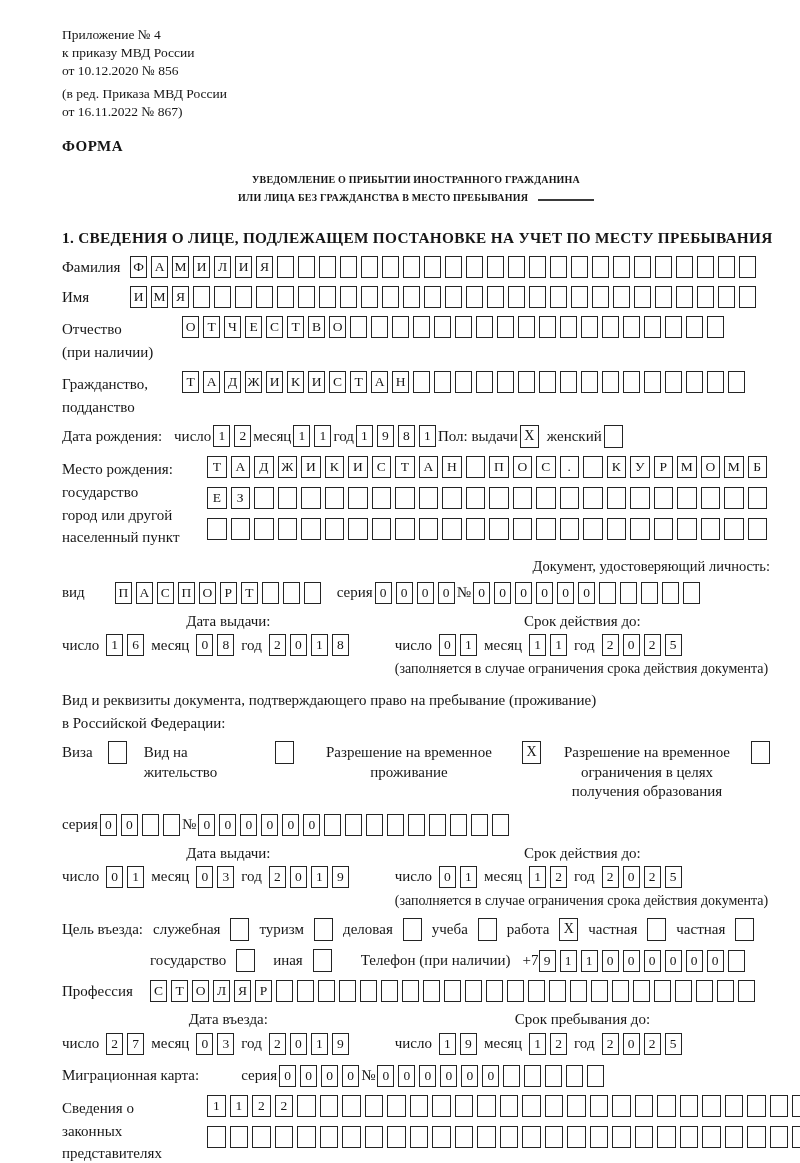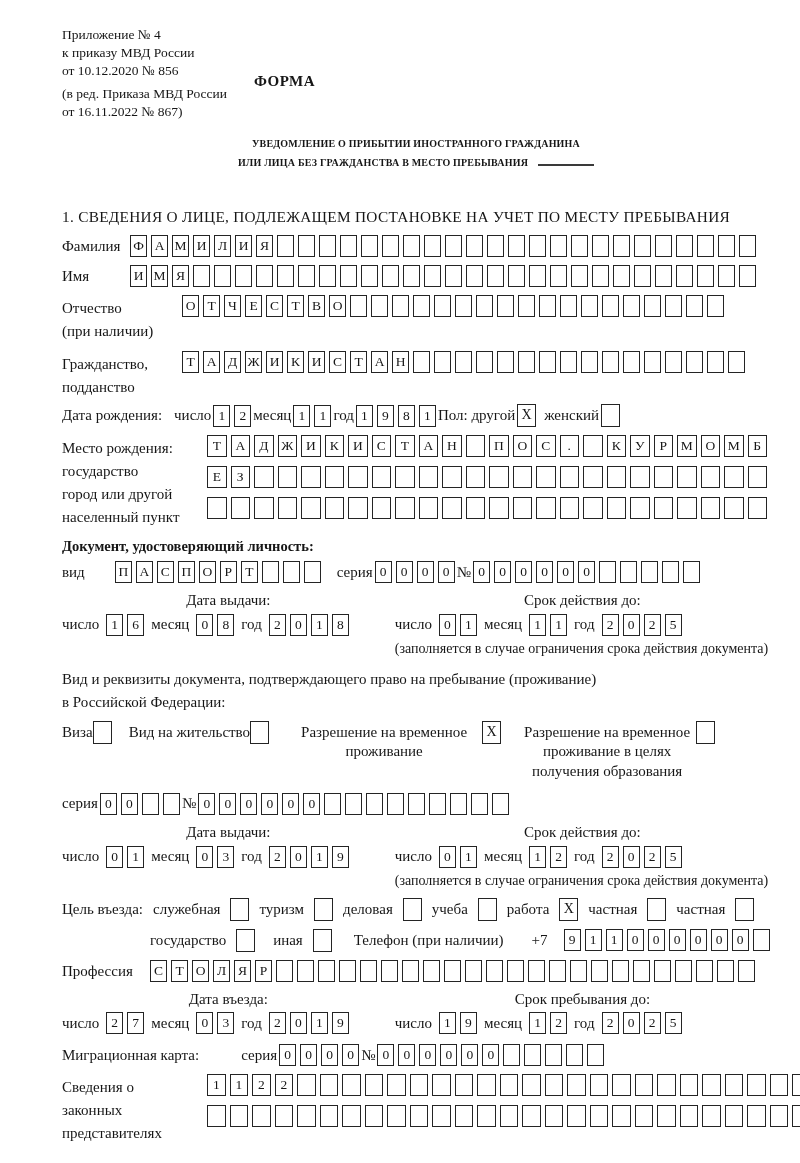--- a/index.html
+++ b/index.html
@@ -5,30 +5,30 @@
   *{box-sizing:border-box;margin:0;padding:0}
   html,body{background:#ffffff}
   body{
     width:800px;height:1163px;margin:0 auto;overflow:hidden;
     font-family:"Liberation Serif","DejaVu Serif",serif;
     color:#161616;font-size:15px;line-height:1.3;
   }
   .page{padding:26px 30px 16px 62px;position:relative}
 
   
-  .top-header{display:flex;flex-direction:row;align-items:center}
+  .top-header{display:flex;flex-direction:column;align-items:flex-start}
   .appendix{width:192px;font-size:13.5px;line-height:1.34}
   .appendix .rev{margin-top:5px}
   .forma{font-weight:bold;font-size:15px;margin-top:16px;letter-spacing:.5px}
 
   
   .title{margin-top:16px;text-align:center;font-weight:bold;font-size:10px;line-height:1.45;letter-spacing:.2px}
   .blankline{display:inline-block;width:56px;border-bottom:2px solid #3a3a3a;height:14px;margin-left:10px;vertical-align:baseline}
 
-  .section-heading{margin-top:37px;font-weight:normal;font-size:15.3px;letter-spacing:.3px;white-space:nowrap}
+  .section-heading{margin-top:22px;font-weight:bold;font-size:15.3px;letter-spacing:.3px;white-space:nowrap}
 
   
   .cells{display:flex;gap:4px;flex-wrap:nowrap}
   .cell{
     flex:0 0 auto;display:inline-block;width:17px;height:22px;
     border:1.8px solid #242424;text-align:center;
     font-size:13.5px;line-height:19px;font-family:"Liberation Serif",serif;background:#fff;
   }
   .cells-w .cell{width:19.5px}
   .cells-m .cell{width:18.5px}
@@ -36,47 +36,47 @@
 
   .field-row{display:flex;align-items:flex-start;margin-top:8px}
   .flabel{flex:0 0 auto;padding-top:2px}
   .lbl-70{width:68px}
   .lbl-120{width:120px}
   .lbl-145{width:145px}
   .label-lines div{line-height:1.52}
 
   .rows-col{display:flex;flex-direction:column;gap:9px}
 
-  .doc-heading{text-align:left;font-weight:bold;font-size:14.5px;margin-top:8px}
+  .doc-heading{text-align:right;font-weight:normal;font-size:14.5px;margin-top:8px}
 
   .inline-row{display:flex;align-items:center;margin-top:6px;gap:2px}
   .inline-row .txt{white-space:nowrap}
 
   
   .date-pair{display:flex;margin-top:8px}
   .dgroup{display:flex;flex-direction:column}
   .dgroup.left{flex:0 0 47%}
   .dgroup.right{flex:0 0 53%}
   .dtitle{text-align:center;margin-bottom:3px}
   .drow{display:flex;align-items:center;gap:7px}
   .dnote{font-size:14px;margin-top:4px;white-space:nowrap}
 
   .intro{margin-top:10px;line-height:1.55}
 
   .options-row{display:flex;align-items:flex-start;margin-top:6px;gap:17px}
-  .opt{display:flex;align-items:flex-start;gap:0}
+  .opt{display:flex;align-items:flex-start;gap:15px}
   .opt .olabel{padding-top:2px}
   .opt .center{text-align:center}
   .w190{width:196px}
   .w178{width:178px}
 
   .purpose-row{display:flex;align-items:center;margin-top:8px;gap:10px}
   .purpose-row .pl{white-space:nowrap}
   .indent-85{margin-left:88px}
-  .phone-wrap{display:flex;align-items:center;gap:16px;margin-left:12px}
+  .phone-wrap{display:flex;align-items:center;gap:0;margin-left:19px}
 </style>
 </head>
 <body>
 
 <div class="page">
 
   <div class="top-header">
     <div class="appendix">
       <div>Приложение № 4</div>
       <div>к приказу МВД России</div>
@@ -249,21 +249,21 @@
         <span class="cell">1</span>
         <span class="cell">1</span>
       </span>
     <span class="txt">год</span>
     <span class="cells">
         <span class="cell">1</span>
         <span class="cell">9</span>
         <span class="cell">8</span>
         <span class="cell">1</span>
       </span>
-    <span class="txt">Пол: другой</span>
+    <span class="txt">Пол: выдачи</span>
     <span class="cell checkbox">X</span>
     <span class="txt" style="margin-left:6px">женский</span>
     <span class="cell checkbox"></span>
   </div>
 
   <div class="field-row">
     <div class="flabel lbl-145 label-lines">
       <div>Место рождения:</div>
       <div>государство</div>
       <div>город или другой</div>
@@ -450,21 +450,21 @@
     </div>
     <div class="opt">
       <span class="olabel">Вид на жительство</span>
       <span class="cell checkbox"></span>
     </div>
     <div class="opt">
       <span class="olabel center w190">Разрешение на временное проживание</span>
       <span class="cell checkbox">X</span>
     </div>
     <div class="opt">
-      <span class="olabel center w178">Разрешение на временное проживание в целях получения образования</span>
+      <span class="olabel center w178">Разрешение на временное ограничения в целях получения образования</span>
       <span class="cell checkbox"></span>
     </div>
   </div>
 
   <div class="inline-row" style="margin-top:12px">
     <span class="txt">серия</span>
     <span class="cells">
         <span class="cell">0</span>
         <span class="cell">0</span>
         <span class="cell"></span>

